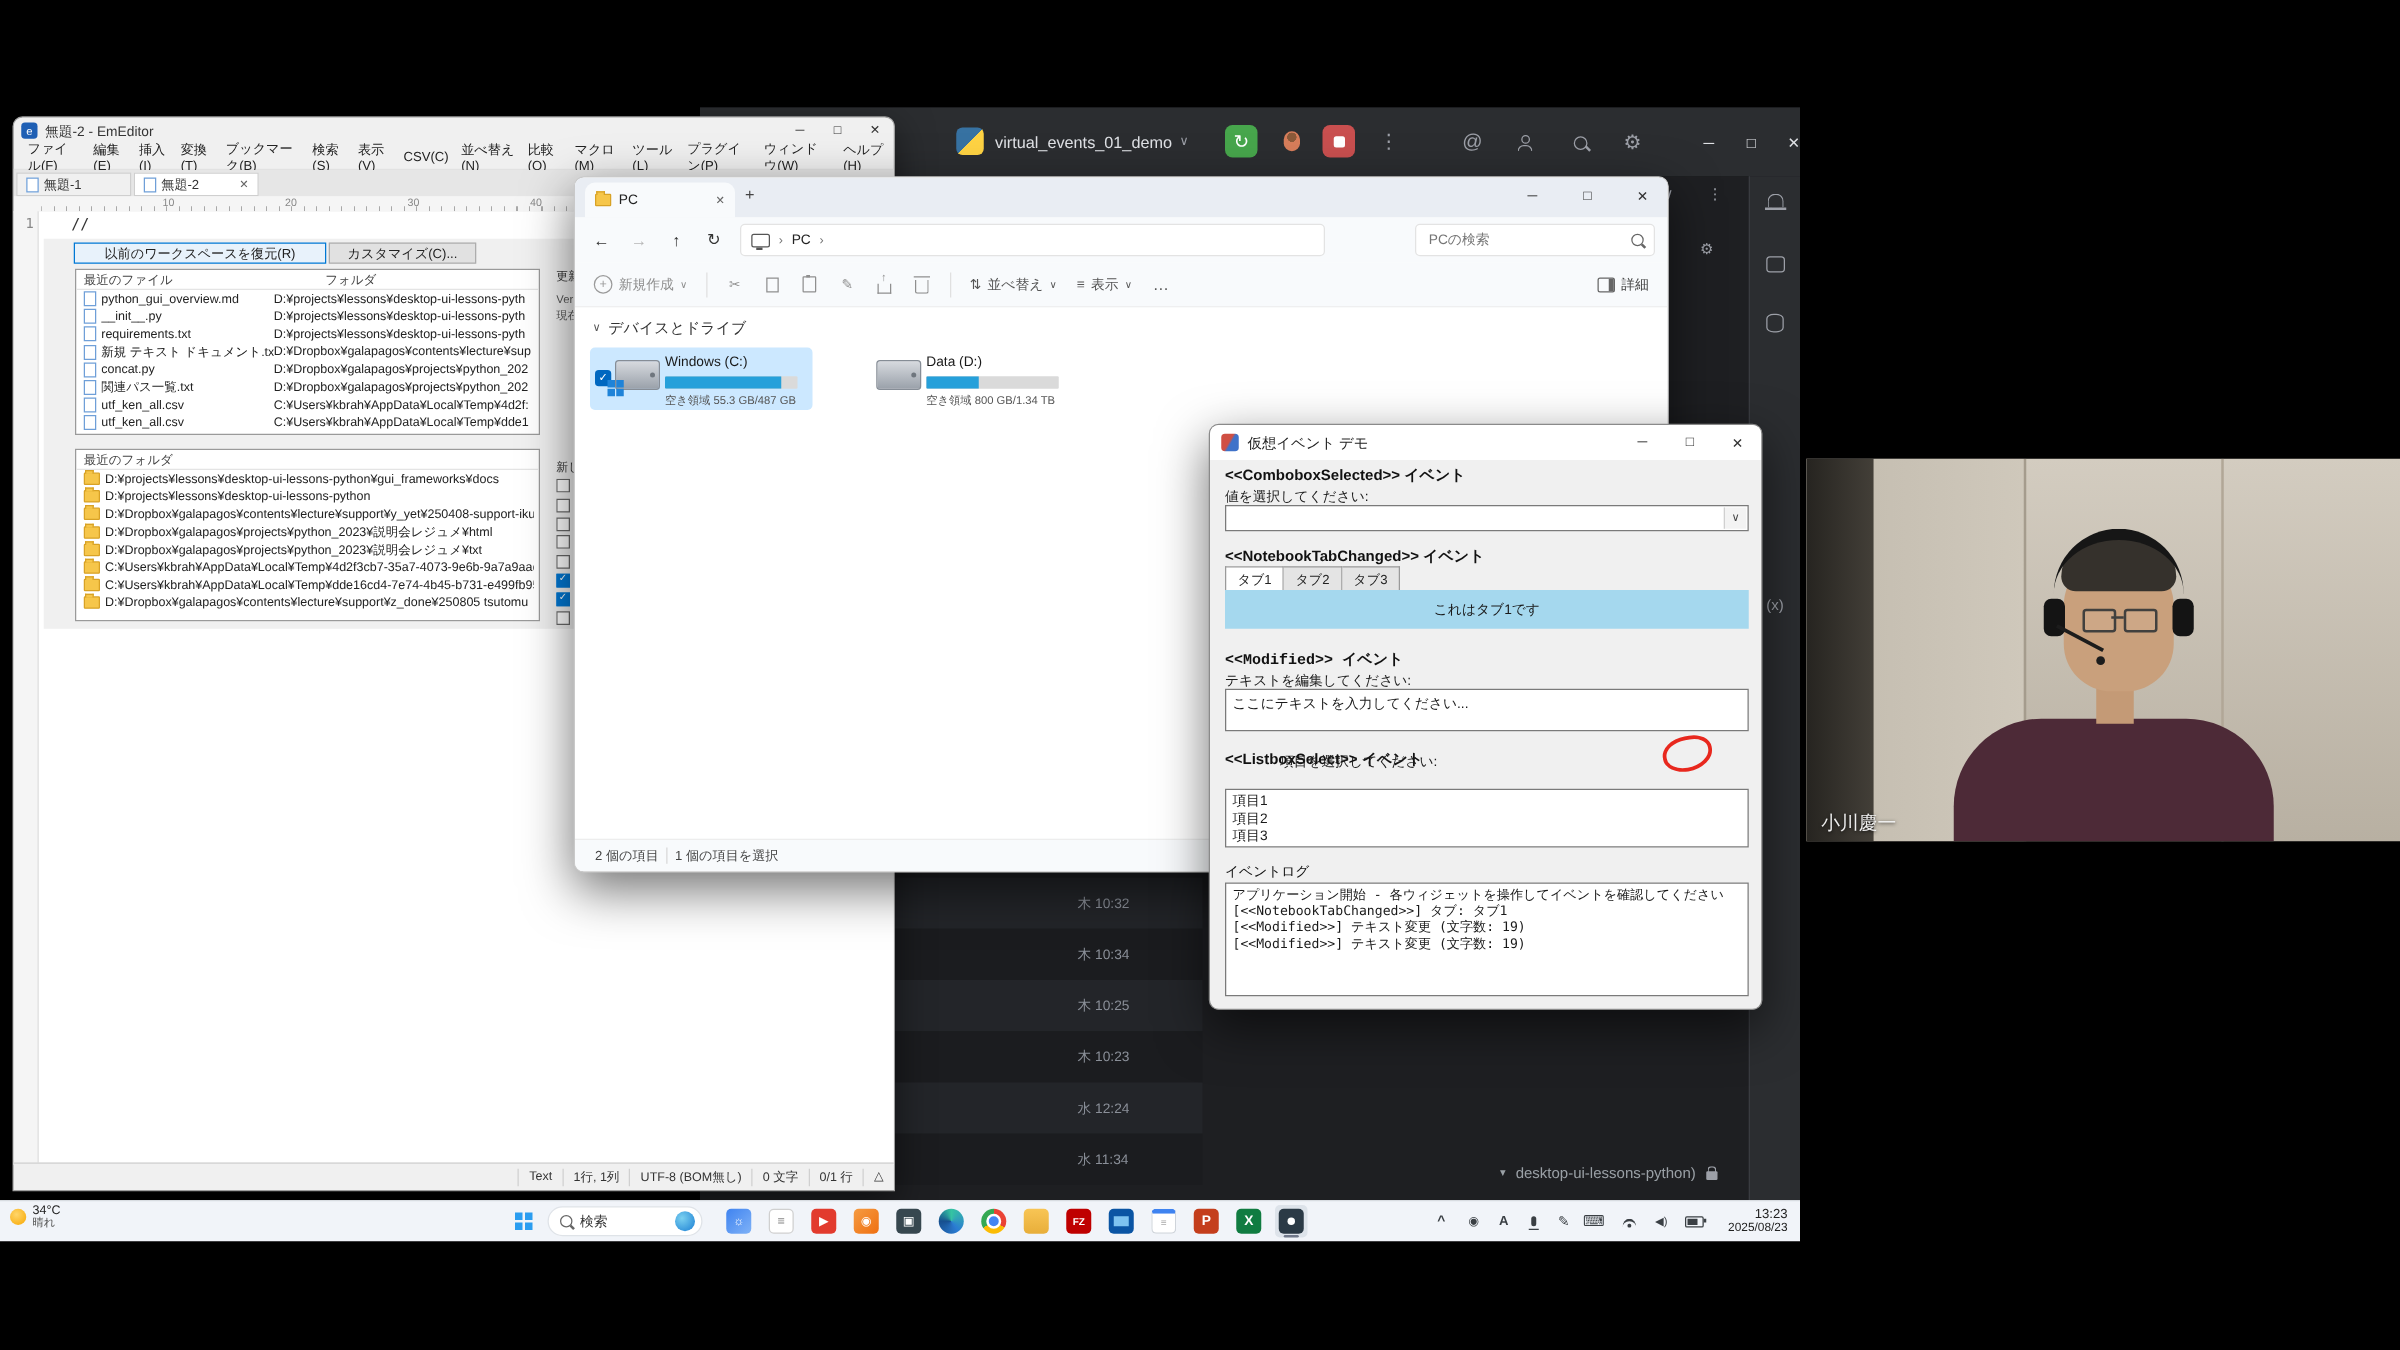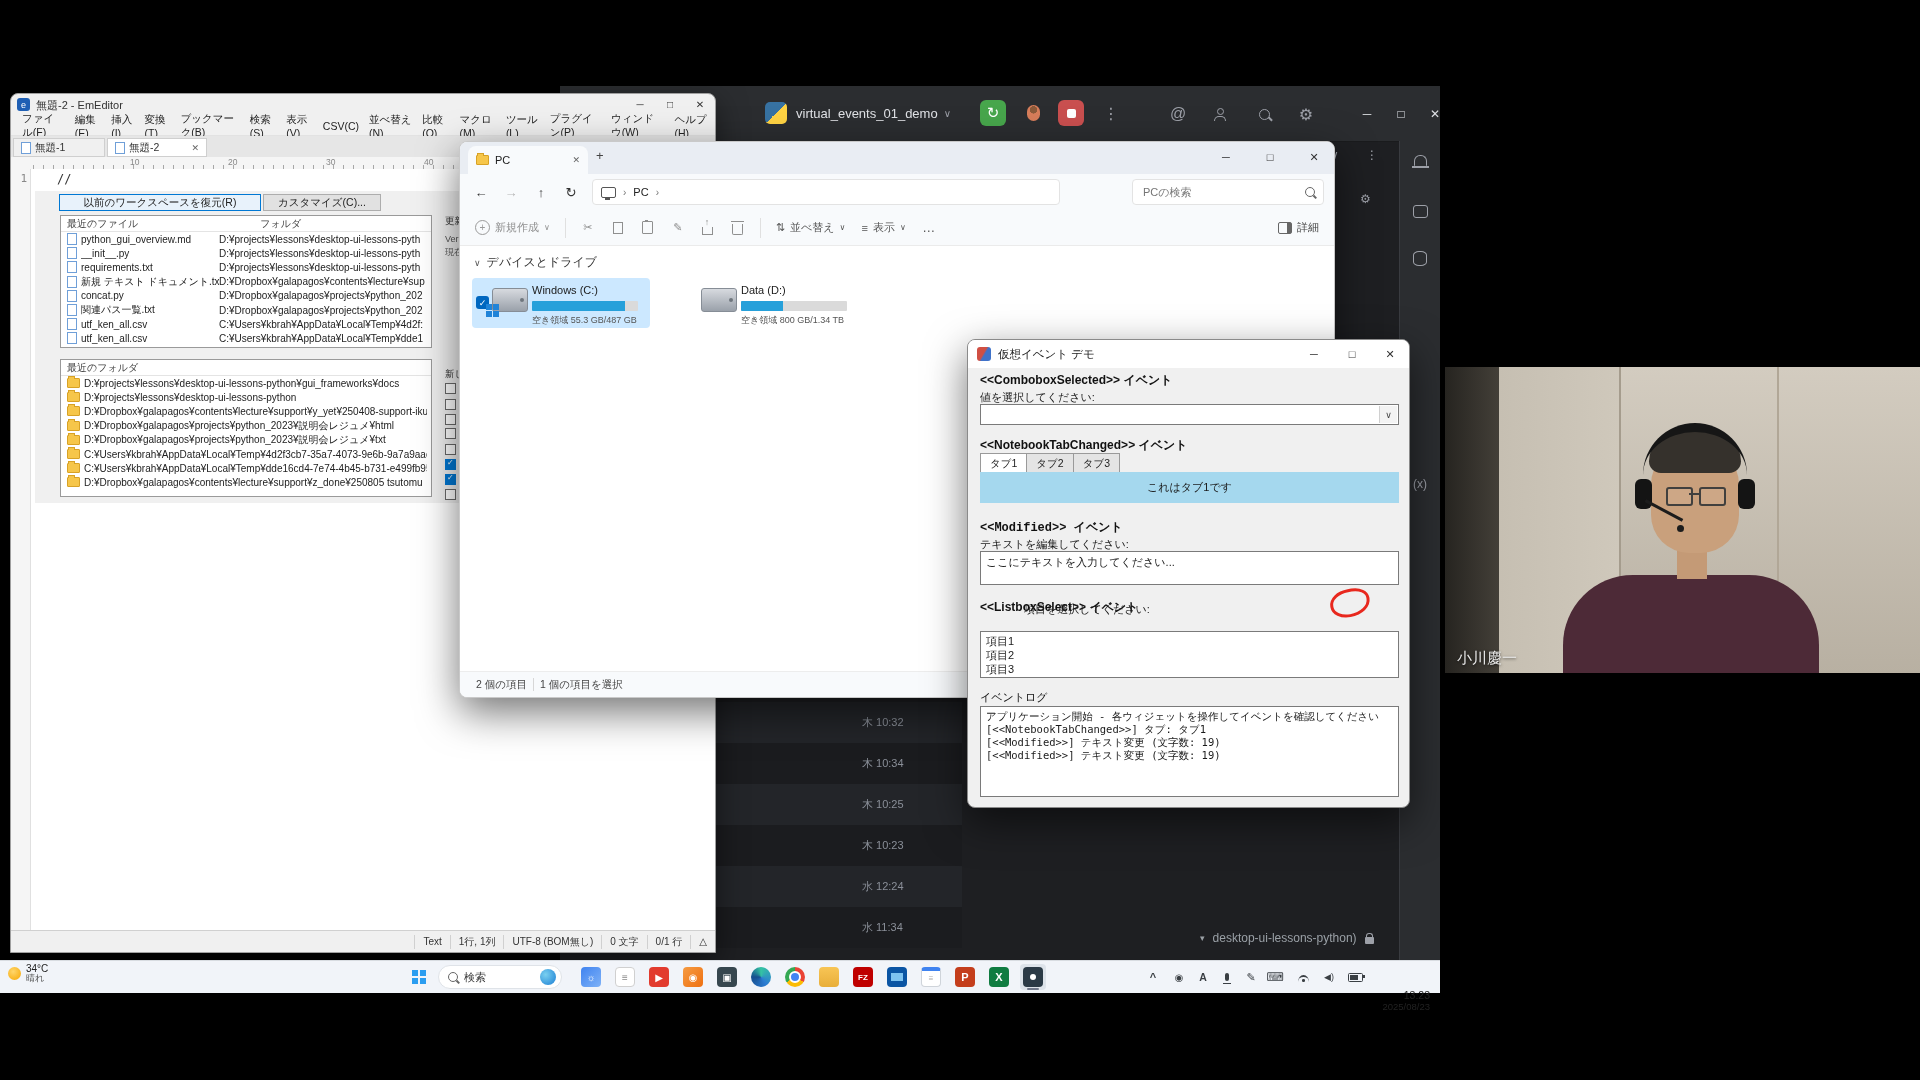--- a/index.html
+++ b/index.html
@@ -182,21 +182,21 @@
   .g{width:20px;height:20px;border-radius:4px;display:flex;align-items:center;justify-content:center;font-size:10px;color:#fff;font-weight:bold;box-sizing:border-box;}
   .tray-ic{position:absolute;top:0;height:32px;width:22px;display:flex;align-items:center;justify-content:center;color:#3a3f44;font-size:11px;}
   .micic{width:4px;height:8px;border-radius:2px;background:#3a3f44;position:relative;}
   .micic:after{content:"";position:absolute;left:-2px;bottom:-3px;width:8px;height:1.5px;background:#3a3f44;}
   .wifiic{width:11px;height:6px;border-top:2px solid #3a3f44;border-radius:60% 60% 0 0/100% 100% 0 0;position:relative;margin-top:4px;}
   .wifiic:after{content:"";position:absolute;left:4.5px;top:2px;width:2.5px;height:2.5px;border-radius:50%;background:#3a3f44;}
   .batic{width:13px;height:7px;border:1.2px solid #3a3f44;border-radius:1.5px;position:relative;}
   .batic:before{content:"";position:absolute;right:-3px;top:1.5px;width:1.5px;height:3px;background:#3a3f44;}
   .batic:after{content:"";position:absolute;left:1px;top:1px;bottom:1px;width:8px;background:#3a3f44;}
   .tb-clock{position:absolute;right:10px;top:4px;text-align:right;}
-  .tb-clock .t{font-size:10.5px;color:#222;line-height:12px;margin-top:24px;}
+  .tb-clock .t{font-size:10.5px;color:#222;line-height:12px;}
   .tb-clock .d{font-size:9.5px;color:#222;line-height:11px;}
 
   
   .webcam{position:absolute;left:1445px;top:367px;width:475px;height:306px;overflow:hidden;
     background:linear-gradient(180deg,#d3ccc0,#b8b0a2);}
   .wc-el{position:absolute;}
   .wc-name{position:absolute;left:12px;top:282px;font-size:15px;color:#eeeeee;text-shadow:0 1px 3px rgba(0,0,0,.7);}
 </style>
 </head>
 <body>

